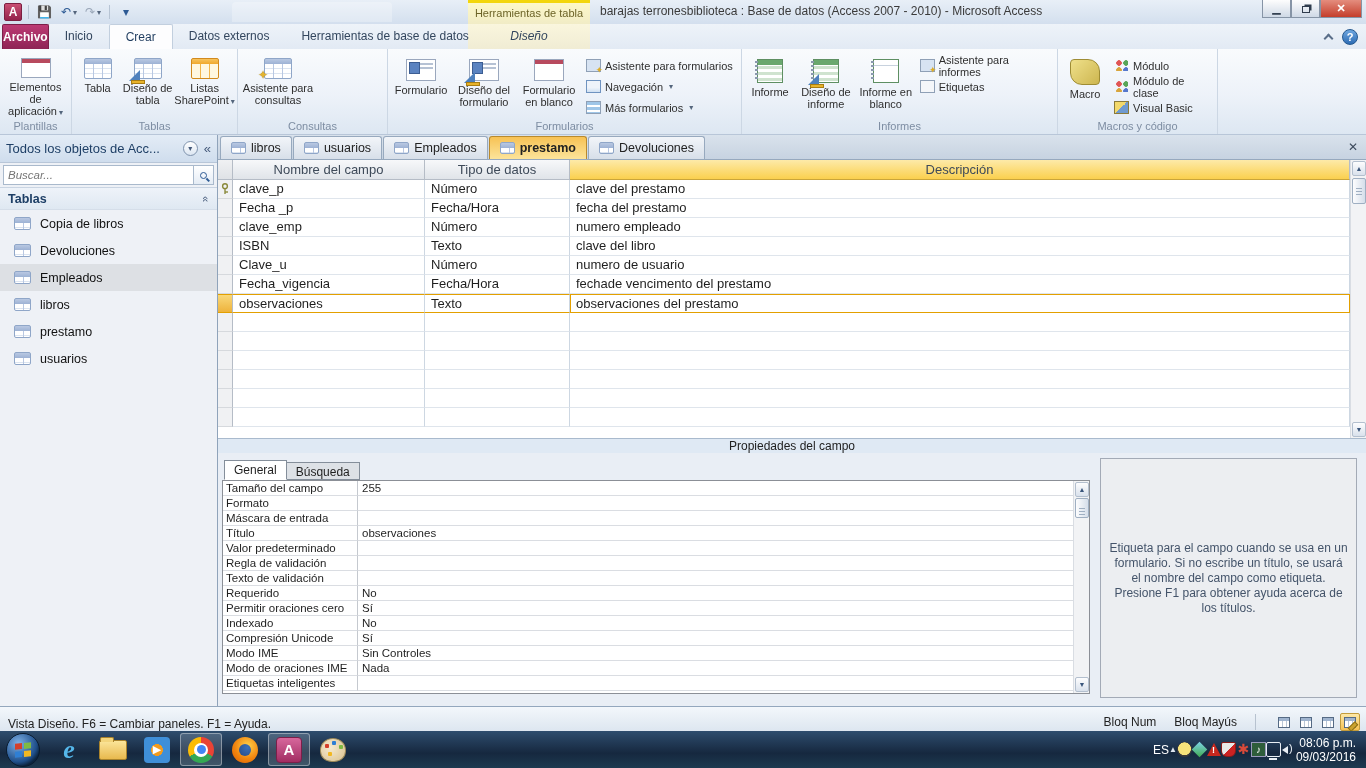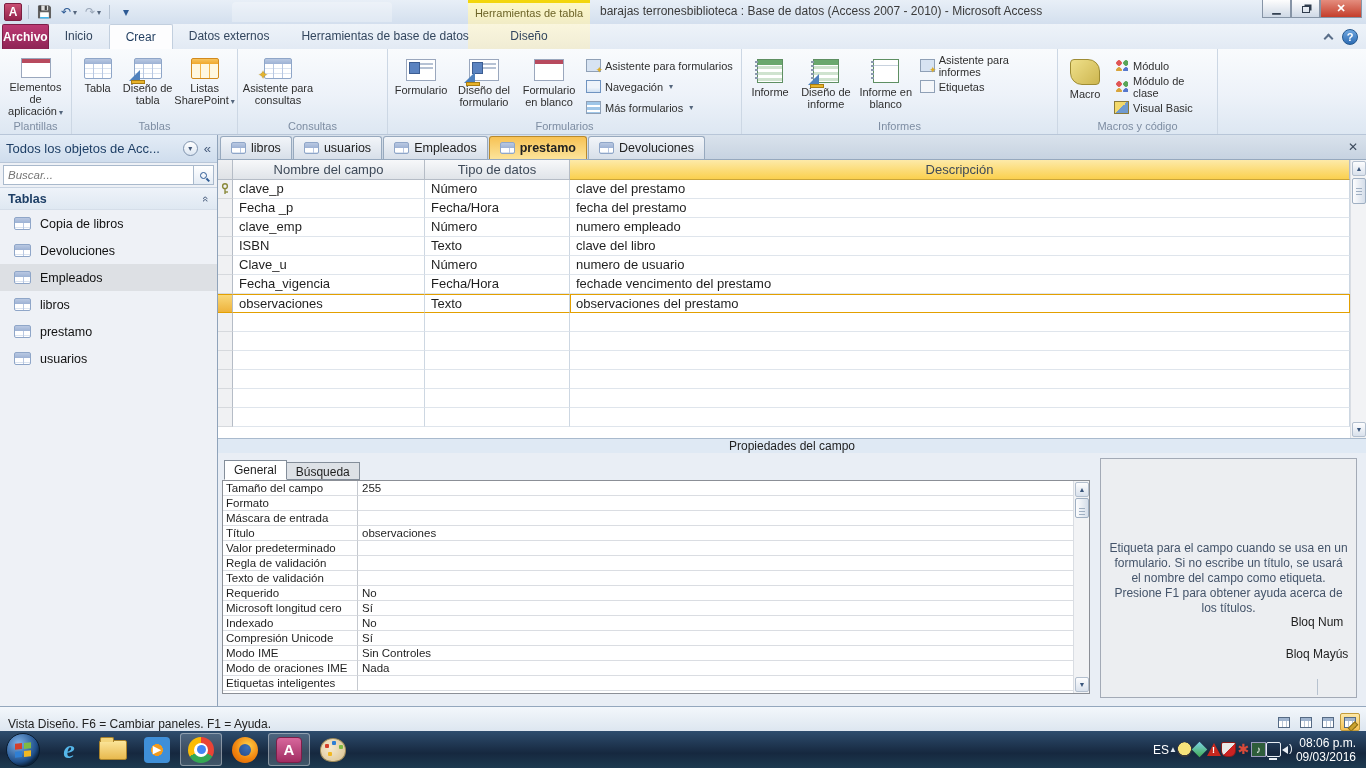--- a/index.html
+++ b/index.html
@@ -30,21 +30,21 @@
 
   
   .tabrow { position:absolute; left:0; top:24px; width:1366px; height:25px;
     background:linear-gradient(#eef3f9,#e2eaf4); }
   .ctx-zone { position:absolute; left:468px; top:0; width:122px; height:25px; background:linear-gradient(#faf6dd,#f0ecd4); }
   .rtabs { position:absolute; left:2px; top:0; height:25px; display:flex; }
   .rtab { padding:0 16px; line-height:25px; font-size:12px; color:#33465e; }
   .rtab.file { background:linear-gradient(#bc3a74,#8e2455); border:1px solid #7c1f49; border-bottom:none;
     color:#fff; font-weight:bold; border-radius:2px 2px 0 0; padding:0 0; }
   .rtab.active { background:#fdfdfe; border:1px solid #c2cfde; border-bottom:none; border-radius:2px 2px 0 0; color:#1f3c5f; }
-  .rtab.ctx { position:absolute; left:468px; width:122px; text-align:center; padding:0; }
+  .rtab.ctx { position:absolute; left:468px; width:122px; text-align:center; padding:0;font-style:italic; }
   .rib-right { position:absolute; right:8px; top:5px; display:flex; gap:10px; align-items:center; }
   .chev-up { width:7px; height:7px; border-left:2px solid #5a6e88; border-top:2px solid #5a6e88; transform:rotate(45deg); margin-top:3px; }
   .helpbtn { width:16px; height:16px; border-radius:50%; background:linear-gradient(#6fa7e0,#2d6cb4); color:#fff;
     font-weight:bold; font-size:11px; display:flex; align-items:center; justify-content:center; border:1px solid #245globe; border:1px solid #24588f; }
 
   
   .ribbon { position:absolute; left:0; top:49px; width:1366px; height:86px;
     background:linear-gradient(#f9fbfd,#edf2f9 55%,#dde7f2); border-bottom:1px solid #b8c6d8; display:flex; }
   .rgroup { height:100%; border-right:1px solid #ccd7e4; display:flex; flex-direction:column; padding:2px 2px 0 2px; }
   .rgroup-body { flex:1; display:flex; align-items:flex-start; }
@@ -179,21 +179,21 @@
   .pval { flex:1; border-bottom:1px solid #dadde2; font-size:11.5px; line-height:14px; padding-left:4px; margin-right:16px; }
   .pscroll { position:absolute; right:0; top:0; width:16px; bottom:0; background:#f2f3f5; border-left:1px solid #d9dde3; }
   .helpbox { position:absolute; right:9px; top:5px; width:257px; height:240px; background:#eceef1; border:1px solid #a3aab6;
     display:flex; align-items:center; }
   .helpbox div { font-size:12px; color:#44546a; text-align:center; padding:0 8px; line-height:15px; }
 
   
   .statusbar { position:absolute; left:0; top:706px; width:1366px; height:25px;
     background:linear-gradient(#f3f7fb,#dde6f0); border-top:1px solid #94a7bd; display:flex; align-items:flex-end; }
   .sb-left { padding-left:8px; font-size:12px; color:#222; }
-  .sb-right { margin-left:auto; display:flex; align-items:center; gap:18px; padding-right:6px; font-size:12px; color:#222;flex-direction:column; }
+  .sb-right { margin-left:auto; display:flex; align-items:center; gap:18px; padding-right:6px; font-size:12px; color:#222; }
   .sb-seps { width:1px; height:16px; background:#b7c2cf; }
   .vicons { display:flex; gap:2px; }
   .vic { width:20px; height:18px; border:1px solid transparent; border-radius:2px; display:flex; align-items:center; justify-content:center; }
   .vic.active { background:linear-gradient(#fde8a7,#f6c254); border-color:#c29b3c; }
   .vg { width:12px; height:11px; border:1px solid #55master; border:1px solid #556a84; background:
       linear-gradient(#9fb4cf,#9fb4cf) 0 0/100% 3px no-repeat,
       repeating-linear-gradient(90deg,transparent 0 3px,#b9c6d6 3px 4px), #fff; }
   .vg.pencil { position:relative; }
   .vg.pencil::after { content:""; position:absolute; right:-3px; bottom:-2px; width:8px; height:3px; background:#caa22e;
       transform:rotate(-45deg); border:1px solid #8a6d14; }
@@ -646,21 +646,21 @@
             </div>
           <div class="prow">
               <div class="plabel">Texto de validación</div>
               <div class="pval"></div>
             </div>
           <div class="prow">
               <div class="plabel">Requerido</div>
               <div class="pval">No</div>
             </div>
           <div class="prow">
-              <div class="plabel">Microsoft longitud cero</div>
+              <div class="plabel">Permitir oraciones cero</div>
               <div class="pval">Sí</div>
             </div>
           <div class="prow">
               <div class="plabel">Indexado</div>
               <div class="pval">No</div>
             </div>
           <div class="prow">
               <div class="plabel">Compresión Unicode</div>
               <div class="pval">Sí</div>
             </div>

